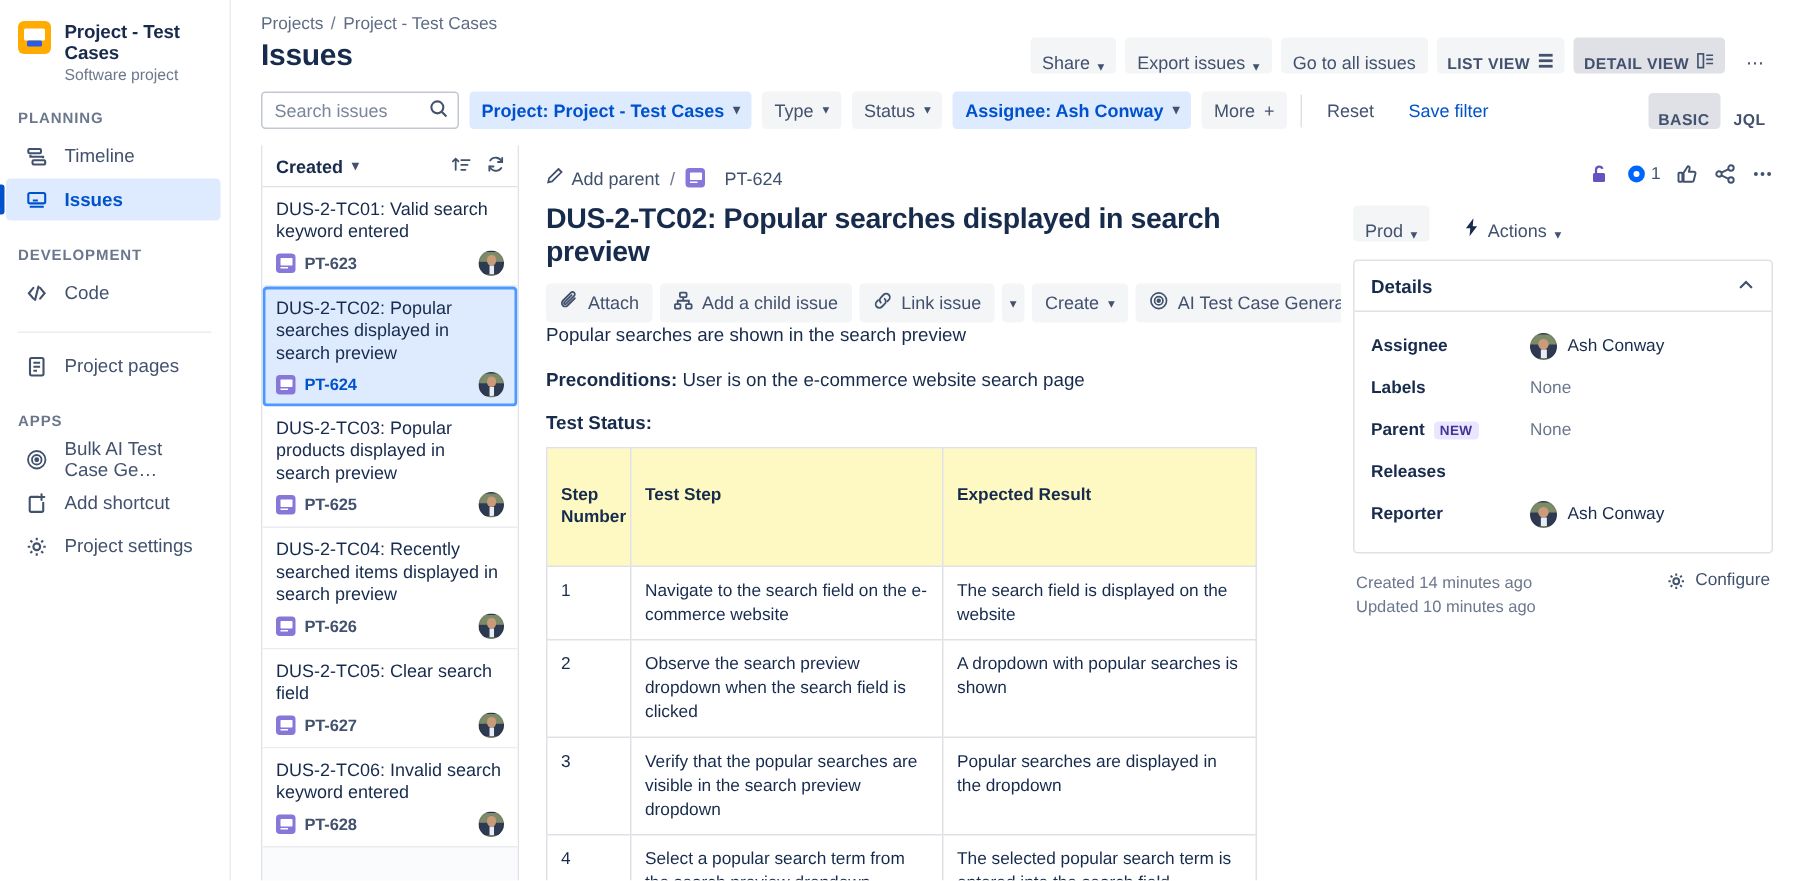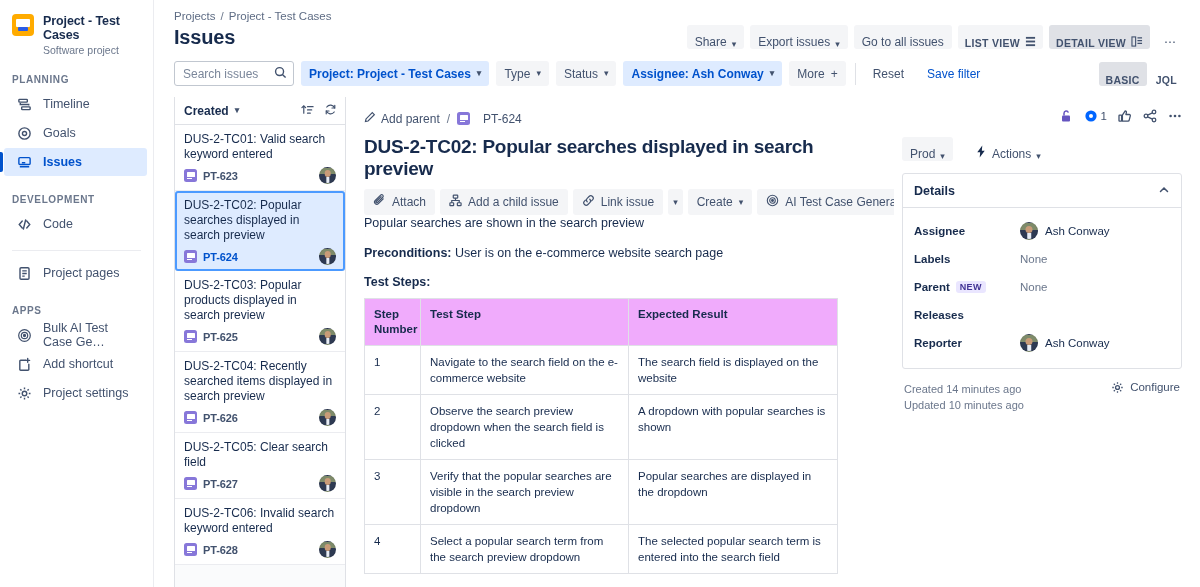--- a/index.html
+++ b/index.html
@@ -72,21 +72,21 @@
   }
   .btn.plain { background: transparent; }
   .btn.tiny { padding: 0 7px; font-size: 10.5px; font-weight: bold; letter-spacing: .3px; }
   .btn.sel { background: #DFE1E6; }
   .caret { font-size: 9px; color: #42526E; line-height: 1; }
 
   
   .filterbar { display: flex; align-items: center; gap: 7px; padding: 12px 16px 10px 20px; }
   .search-wrap { position: relative; }
   .search-input {
-    width: 120px; height: 25px; border: 1px solid #C1C7D0; border-radius: 3px;
+    width: 132px; height: 25px; border: 1px solid #C1C7D0; border-radius: 3px;
     padding: 0 24px 0 8px; font-size: 12px; color: #172B4D; outline: none;
     background: #fff; font-family: "Liberation Sans", sans-serif;
   }
   .search-input::placeholder { color: #7A869A; }
   .search-ico { position: absolute; right: 7px; top: 5px; pointer-events: none; }
   .chip {
     background: #F4F5F7; border: none; border-radius: 3px; height: 25px;
     padding: 0 8px; font-size: 12px; color: #42526E; cursor: pointer;
     display: inline-flex; align-items: center; gap: 6px;
     font-family: "Liberation Sans", sans-serif;
@@ -160,23 +160,23 @@
   .act-split { padding: 0 5px; }
 
   .sec-label { font-size: 12px; font-weight: bold; color: #172B4D; margin: 16px 0 6px 0; }
   .desc-text { font-size: 12.5px; color: #172B4D; line-height: 17px; }
   .kv-line { font-size: 12.5px; color: #172B4D; margin-top: 13px; line-height: 17px; }
   .kv-line b { font-weight: bold; }
   .steps-label { font-size: 12.5px; font-weight: bold; color: #172B4D; margin: 13px 0 9px 0; }
 
   table.steps { border-collapse: collapse; width: 473px; table-layout: fixed; }
   table.steps th {
-    background: #f0abfc; border: 1px solid #DFE1E6; text-align: left;
+    background: #fef9c3; border: 1px solid #DFE1E6; text-align: left;
     font-size: 11.5px; font-weight: bold; color: #172B4D;
-    padding: 8px 9px; vertical-align: top; line-height: 15px;
+    padding: 24px 9px; vertical-align: top; line-height: 15px;
   }
   table.steps td {
     border: 1px solid #DFE1E6; font-size: 11.5px; color: #172B4D;
     padding: 8px 9px; vertical-align: top; line-height: 16px;
   }
   .col-num { width: 56px; }
   .col-step { width: 208px; }
   .col-exp { width: 209px; }
 
   
@@ -231,29 +231,20 @@
         <svg width="15" height="15" viewBox="0 0 16 16" fill="none" stroke="#42526E" stroke-width="1.5">
           <rect x="2" y="2.5" width="9" height="3" rx=".8"></rect>
             <rect x="5" y="10.5" width="9" height="3" rx=".8"></rect>
           <path d="M3.5 6.5v1.5h9v1"></path>
         </svg>
       </span>
       <span>Timeline</span>
     </div>
 
 
-    <div class="nav-item">
-      <span class="nav-ico">
-        <svg width="15" height="15" viewBox="0 0 16 16" fill="none" stroke="#42526E" stroke-width="1.5">
-          <circle cx="8" cy="8" r="6"></circle>
-            <circle cx="8" cy="8" r="2.2"></circle>
-        </svg>
-      </span>
-      <span>Goals</span>
-    </div>
 
     <div class="nav-item active">
       <span class="nav-ico">
         <svg width="15" height="15" viewBox="0 0 16 16" fill="none" stroke="#0052CC" stroke-width="1.5">
           <rect x="2" y="2.8" width="12" height="7.4" rx="1.2"></rect>
             <path d="M5.2 8.2h3.6M3 12.6h10"></path>
         </svg>
       </span>
       <span>Issues</span>
     </div>
@@ -547,21 +538,21 @@
 
           </div>
 
           <div class="desc-text">Popular searches are shown in the search preview</div>
 
           <div class="kv-line">
             <b>Preconditions:</b>
             <span>User is on the e-commerce website search page</span>
           </div>
 
-          <div class="steps-label">Test Steps:</div>
+          <div class="steps-label">Test Status:</div>
 
           <table class="steps">
             <thead>
               <tr>
                 <th class="col-num">Step Number</th>
                 <th class="col-step">Test Step</th>
                 <th class="col-exp">Expected Result</th>
               </tr>
             </thead>
             <tbody>

